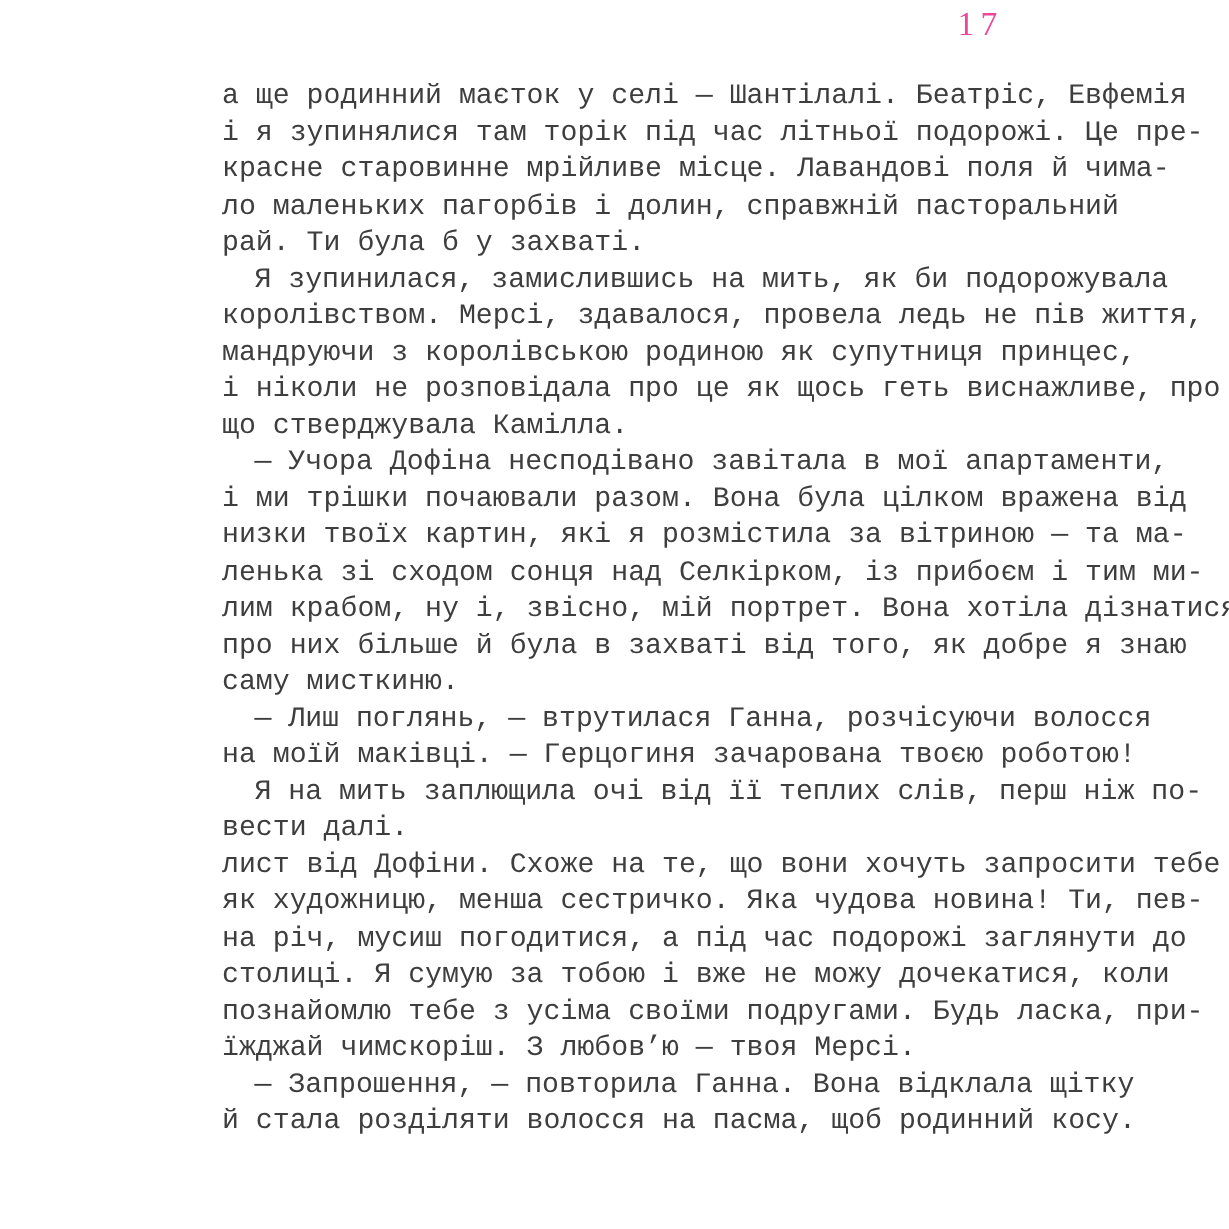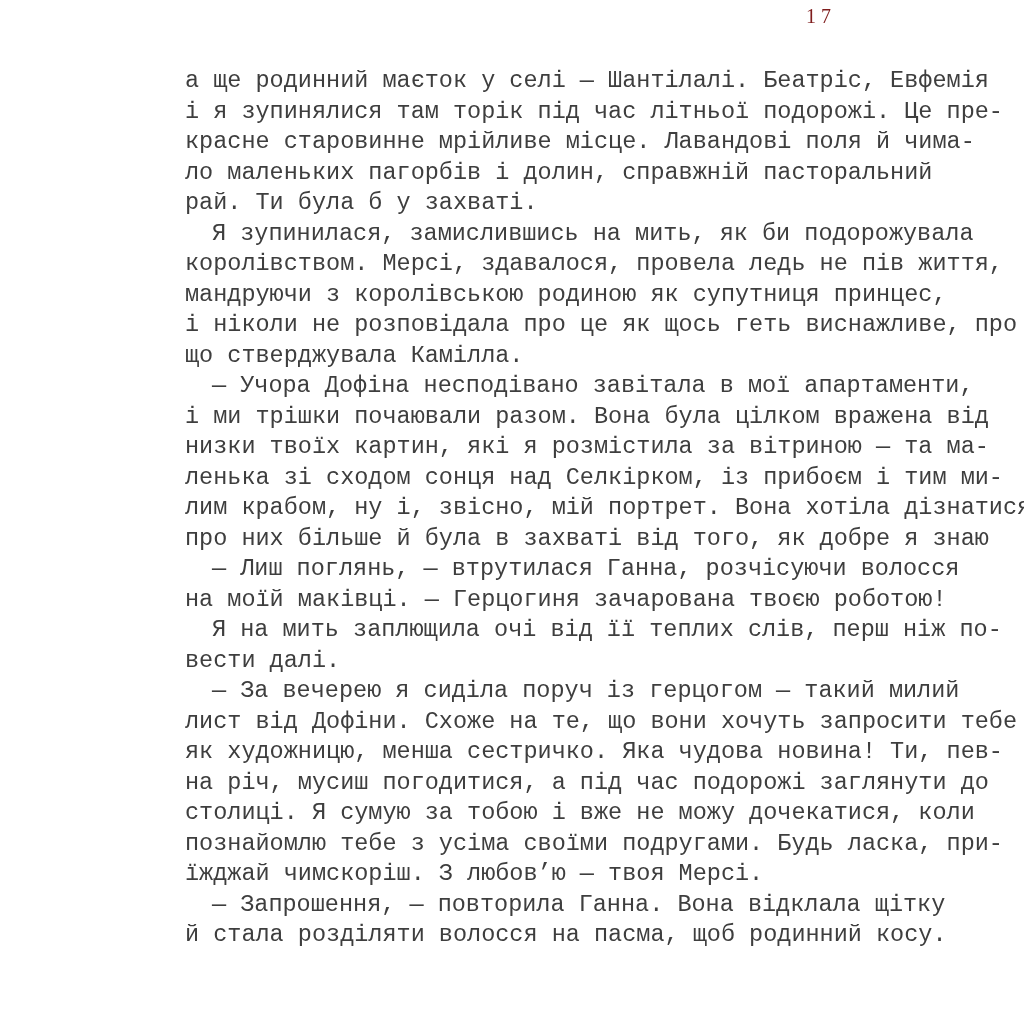--- a/index.html
+++ b/index.html
@@ -16,23 +16,23 @@
     width: 1024px;
     height: 1024px;
     background: #ffffff;
     color: #3e3e3e;
     overflow: hidden;
   }
   .page-number {
     position: absolute;
     top: 5px;
     right: 188px;
-    font-size: 20px;
+    font-size: 28px;
     letter-spacing: 5px;
-    color: #7f1d1d;
+    color: #ec4899;
   }
   .text-block {
     position: absolute;
     top: 66px;
     left: 185px;
     width: 663px;
     font-size: 23.5px;
     color: #3e3e3e;
   }
   .paragraph {
@@ -75,31 +75,31 @@
         <div class="line">і ніколи не розповідала про це як щось геть виснажливе, про</div>
         <div class="line last">що стверджувала Камілла.</div>
       </div>
       <div class="paragraph">
         <div class="line indent">— Учора Дофіна несподівано завітала в мої апартаменти,</div>
         <div class="line">і ми трішки почаювали разом. Вона була цілком вражена від</div>
         <div class="line">низки твоїх картин, які я розмістила за вітриною — та ма-</div>
         <div class="line">ленька зі сходом сонця над Селкірком, із прибоєм і тим ми-</div>
         <div class="line">лим крабом, ну і, звісно, мій портрет. Вона хотіла дізнатися</div>
         <div class="line">про них більше й була в захваті від того, як добре я знаю</div>
+        <div class="line last">саму мисткиню.</div>
       </div>
       <div class="paragraph">
         <div class="line indent">— Лиш поглянь, — втрутилася Ганна, розчісуючи волосся</div>
         <div class="line last">на моїй маківці. — Герцогиня зачарована твоєю роботою!</div>
       </div>
       <div class="paragraph">
         <div class="line indent">Я на мить заплющила очі від її теплих слів, перш ніж по-</div>
         <div class="line last">вести далі.</div>
       </div>
       <div class="paragraph">
-        <div class="line indent">— За вечерею я сиділа поруч із герцогом — такий милий</div>
         <div class="line">лист від Дофіни. Схоже на те, що вони хочуть запросити тебе</div>
         <div class="line">як художницю, менша сестричко. Яка чудова новина! Ти, пев-</div>
         <div class="line">на річ, мусиш погодитися, а під час подорожі заглянути до</div>
         <div class="line">столиці. Я сумую за тобою і вже не можу дочекатися, коли</div>
         <div class="line">познайомлю тебе з усіма своїми подругами. Будь ласка, при-</div>
         <div class="line last">їжджай чимскоріш. З любов’ю — твоя Мерсі.</div>
       </div>
       <div class="paragraph">
         <div class="line indent">— Запрошення, — повторила Ганна. Вона відклала щітку</div>
         <div class="line last">й стала розділяти волосся на пасма, щоб родинний косу.</div>

